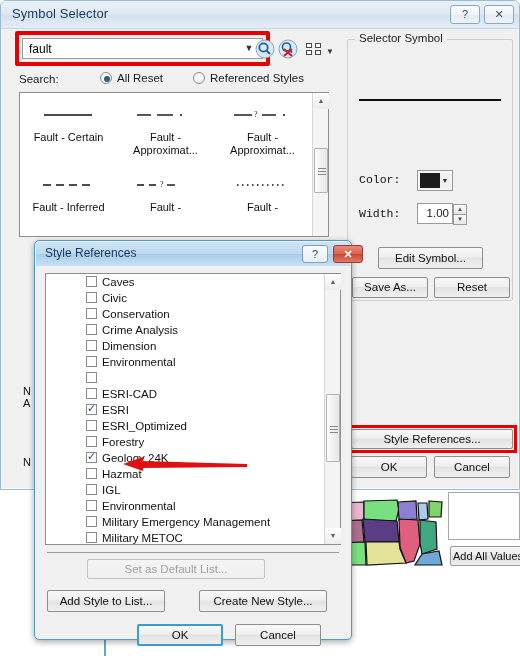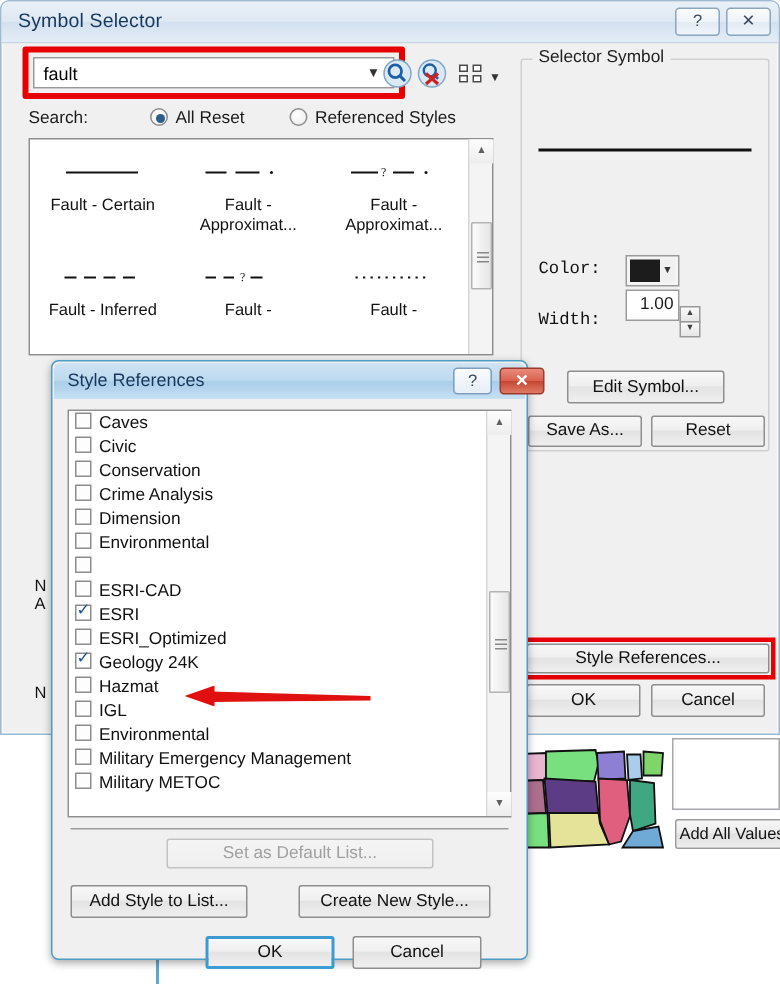--- a/index.html
+++ b/index.html
@@ -145,21 +145,21 @@
   .color-btn {
     position:absolute; left:416px; top:169px; width:36px; height:21px;
     background:#f4f4f4; border:1px solid #9a9a9a; padding:2px;
   }
   .color-swatch { width:20px; height:15px; background:#1c1c1c; float:left; }
   .color-drop {
     float:right; width:10px; height:15px; font-size:7px; line-height:15px;
     text-align:center; color:#333; background:#f0f0f0;
   }
   .width-box {
-    position:absolute; left:416px; top:192px; width:36px; height:21px;
+    position:absolute; left:416px; top:202px; width:36px; height:21px;
     background:#ffffff; border:1px solid #9a9a9a;
     font-size:11.5px; text-align:right; padding:3px 3px 0 0;
   }
   .spin {
     position:absolute; left:452px; width:14px; height:11px;
     background:linear-gradient(to bottom,#fafafa,#e6e6e6);
     border:1px solid #9a9a9a; font-size:6px; line-height:9px;
     text-align:center; color:#444;
   }
   .btn {
@@ -199,21 +199,21 @@
   .dlg-close {
     position:absolute; left:297px; top:3px; width:30px; height:18px;
     background:linear-gradient(to bottom,#e98a7c 0%,#d9604c 50%,#c44733 51%,#e07a66 100%);
     border:1px solid #9b3b2b; border-radius:3px;
     text-align:center; line-height:16px; font-size:11px; color:#ffffff; font-weight:bold;
   }
   .list-box {
     position:absolute; left:10px; top:32px; width:296px; height:272px;
     background:#ffffff; border:1px solid #8e8e8e;
   }
-  .list-inner { position:absolute; left:0; top:0; right:16px; top:0; bottom:0; overflow:hidden; }
+  .list-inner { position:absolute; left:0; top:0; right:16px; top:0; bottom:0; overflow:hidden;padding-left:36px; }
   .li {
     position:relative; height:16px; line-height:16px;
     font-size:11.5px; color:#111; padding-left:4px; white-space:nowrap;
   }
   .cb {
     display:inline-block; width:11px; height:11px; margin-right:5px;
     border:1px solid #8c8c8c; background:#fdfdfd; vertical-align:-1px;
     position:relative;
   }
   .cb.checked::after {
@@ -430,20 +430,21 @@
         <div class="li"><span class="cb"></span><span>Caves</span></div>
         <div class="li"><span class="cb"></span><span>Civic</span></div>
         <div class="li"><span class="cb"></span><span>Conservation</span></div>
         <div class="li"><span class="cb"></span><span>Crime Analysis</span></div>
         <div class="li"><span class="cb"></span><span>Dimension</span></div>
         <div class="li"><span class="cb"></span><span>Environmental</span></div>
         <div class="li"><span class="cb"></span></div>
         <div class="li"><span class="cb"></span><span>ESRI-CAD</span></div>
         <div class="li"><span class="cb checked"></span><span>ESRI</span></div>
         <div class="li"><span class="cb"></span><span>ESRI_Optimized</span></div>
+        <div class="li"><span class="cb"></span><span>Forestry</span></div>
         <div class="li"><span class="cb checked"></span><span>Geology 24K</span></div>
         <div class="li"><span class="cb"></span><span>Hazmat</span></div>
         <div class="li"><span class="cb"></span><span>IGL</span></div>
         <div class="li"><span class="cb"></span><span>Environmental</span></div>
         <div class="li"><span class="cb"></span><span>Military Emergency Management</span></div>
         <div class="li"><span class="cb"></span><span>Military METOC</span></div>
       </div>
 
       <div class="list-scroll">
         <div class="sb-arrow" style="top:0;">▲</div>
@@ -451,21 +452,21 @@
           <span class="sb-grip" style="top:31px;"></span>
           <span class="sb-grip" style="top:34px;"></span>
           <span class="sb-grip" style="top:37px;"></span>
         </div>
         <div class="sb-arrow" style="top:254px;">▼</div>
       </div>
     </div>
 
     <div class="dlg-sep"></div>
 
-    <div class="btn disabled" style="left:52px;top:318px;width:178px;height:20px;line-height:18px;margin-left:24px;">Set as Default List...</div>
+    <div class="btn disabled" style="left:52px;top:318px;width:178px;height:20px;line-height:18px;">Set as Default List...</div>
 
     <div class="btn" style="left:12px;top:349px;width:118px;height:22px;line-height:20px;">Add Style to List...</div>
     <div class="btn" style="left:164px;top:349px;width:128px;height:22px;line-height:20px;">Create New Style...</div>
 
     <div class="btn default" style="left:102px;top:383px;width:86px;height:22px;line-height:18px;">OK</div>
     <div class="btn" style="left:200px;top:383px;width:86px;height:22px;line-height:20px;">Cancel</div>
   </div>
 
   <div class="arrow-ann">
     <svg width="126" height="20" viewBox="0 0 126 20">

